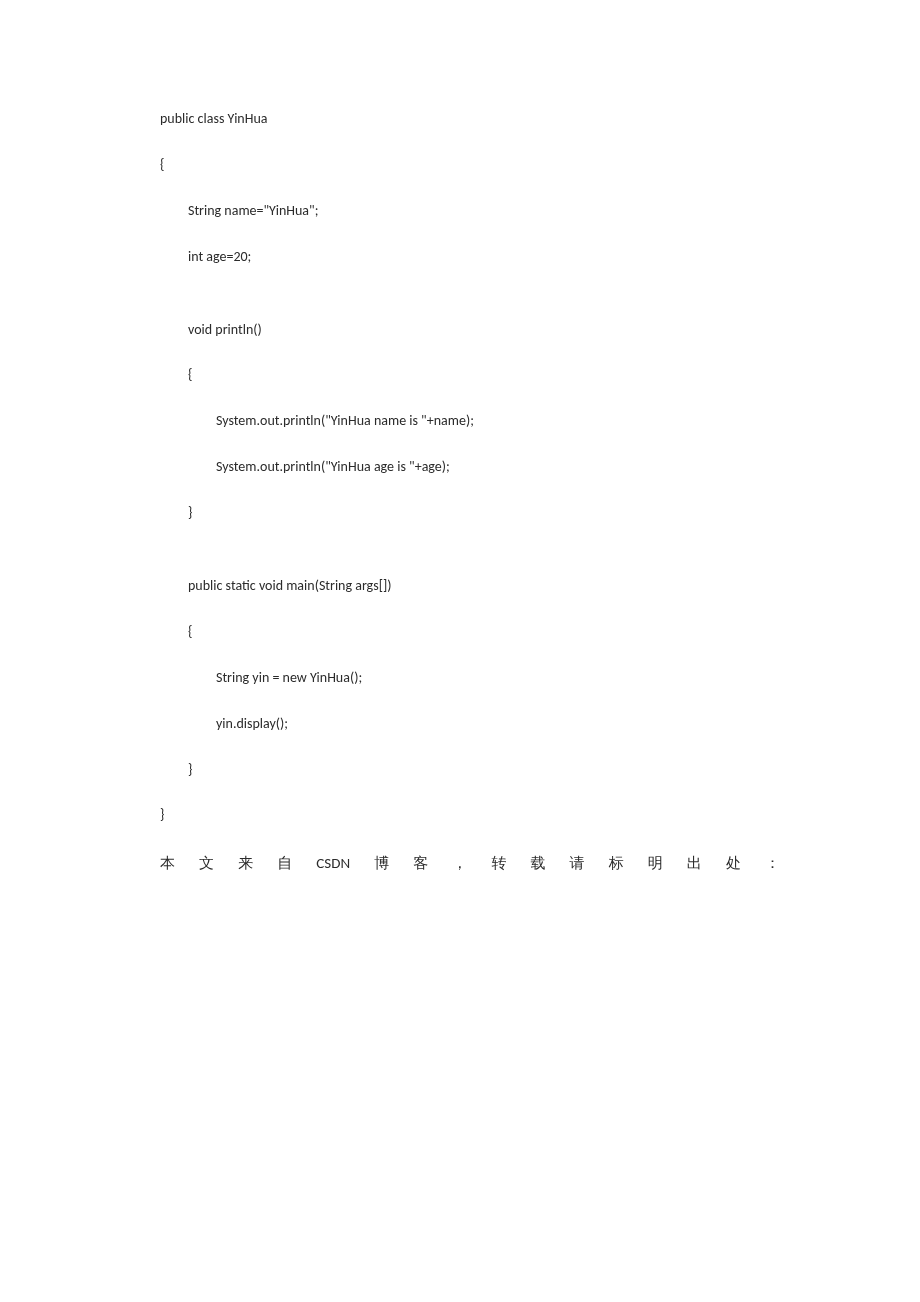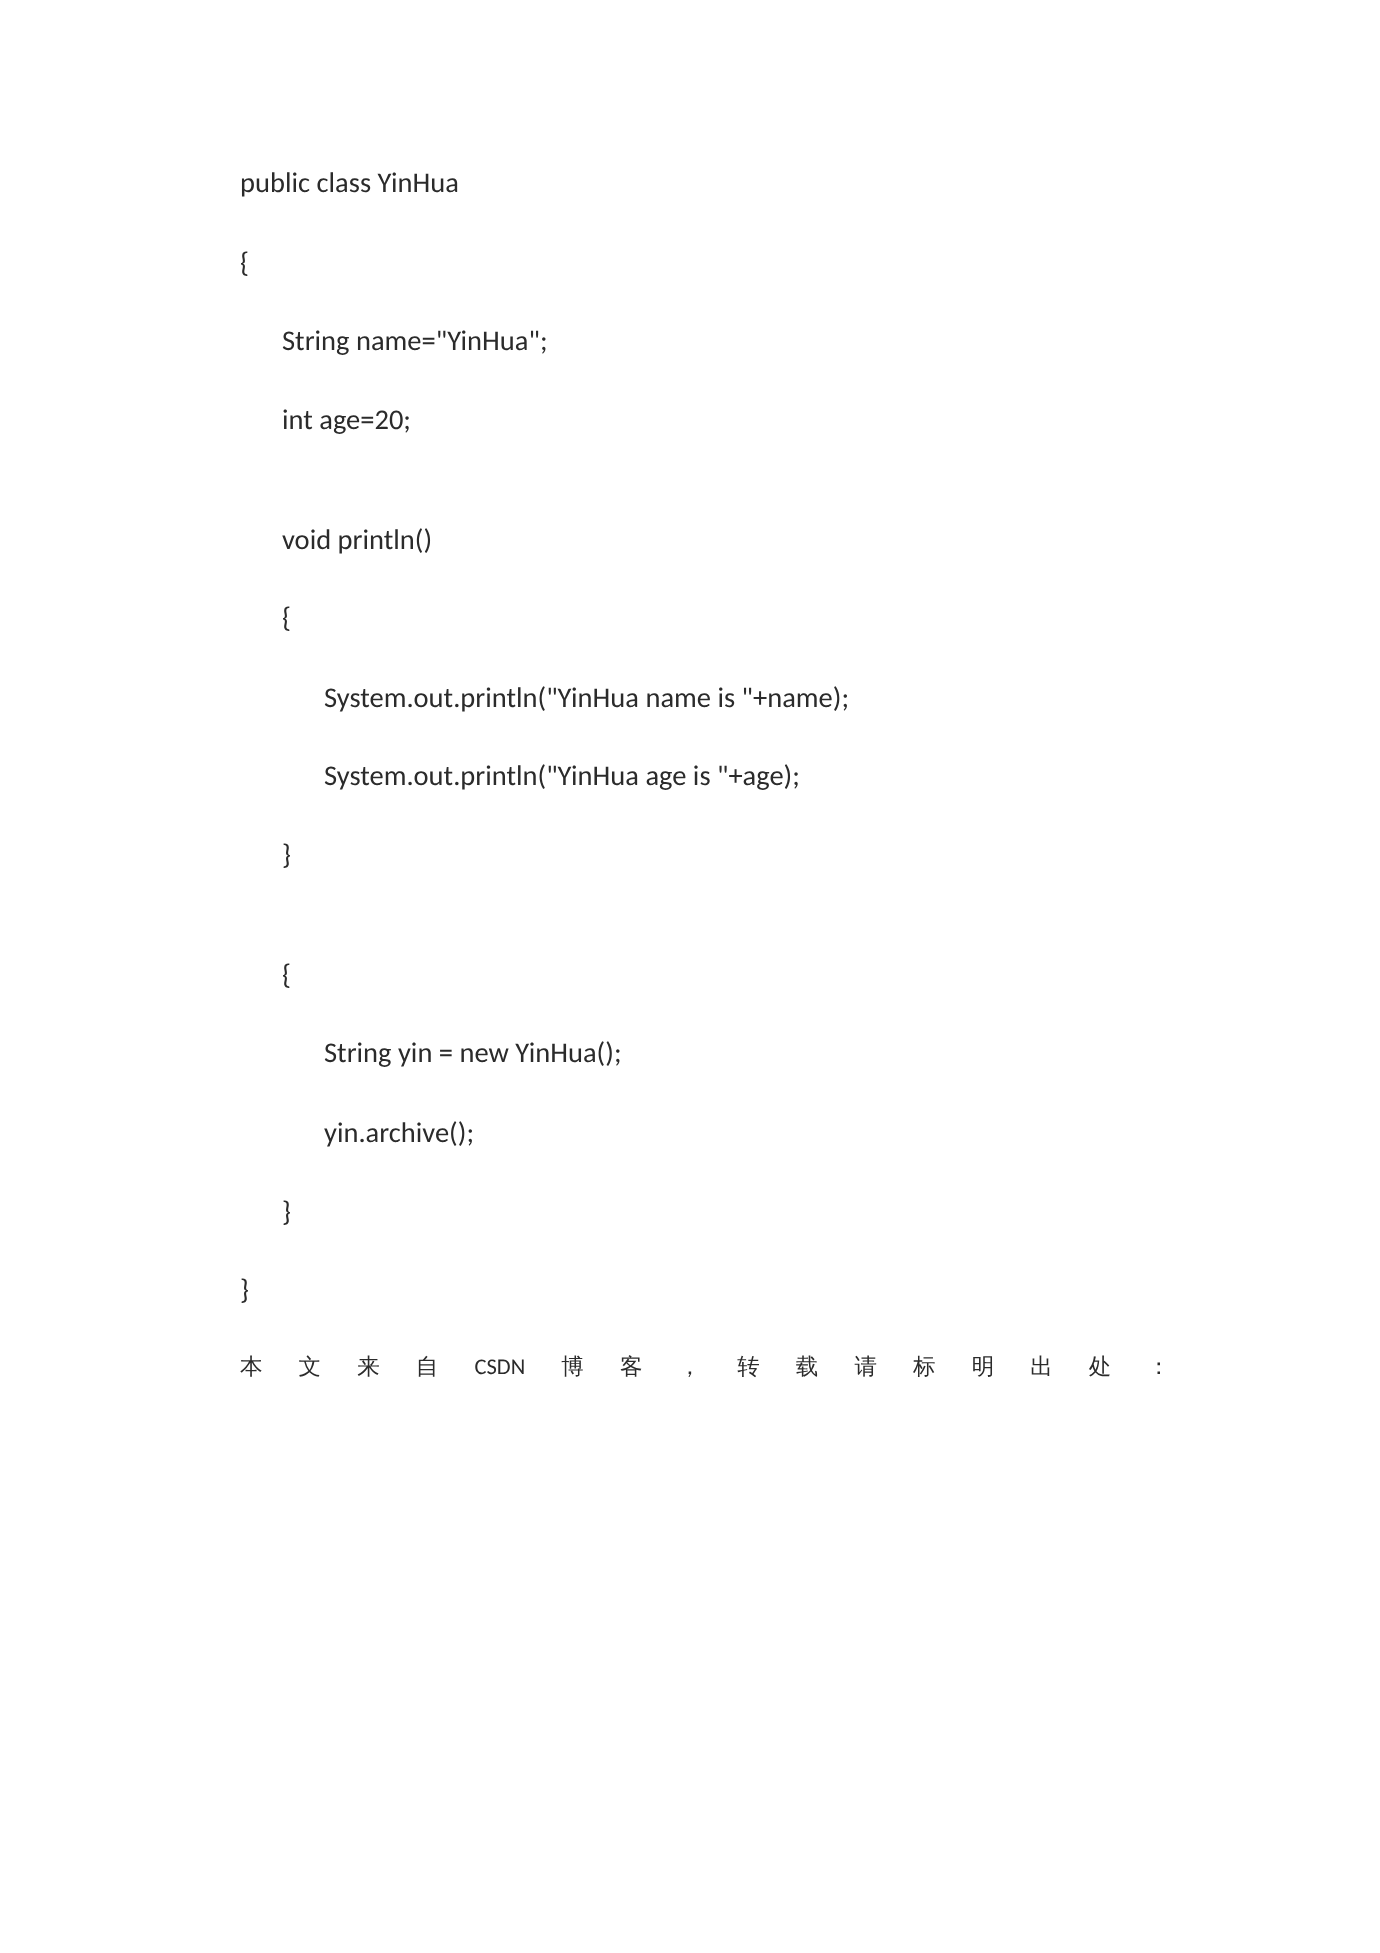--- a/index.html
+++ b/index.html
@@ -8,21 +8,21 @@
     background: #ffffff;
     font-family: Calibri, "Segoe UI", Arial, sans-serif;
     width: 920px;
     min-height: 1302px;
   }
   .page {
     padding: 110px 140px 0 160px;
     color: #2b2b2b;
   }
   .code {
-    font-size: 19px;
+    font-size: 14px;
     line-height: 1.35;
   }
   .code p {
     margin: 0 0 27px 0;
     white-space: pre;
   }
   .code p.gap {
     margin-bottom: 54px;
   }
   .code .i1 { padding-left: 28px; }
@@ -49,23 +49,24 @@
   <div class="code">
     <p>public class YinHua </p>
     <p>{ </p>
     <p class="i1">String name="YinHua"; </p>
     <p class="i1 gap">int age=20; </p>
     <p class="i1">void println() </p>
     <p class="i1">{ </p>
     <p class="i2">System.out.println("YinHua name is "+name);    </p>
     <p class="i2">System.out.println("YinHua age is "+age); </p>
     <p class="i1 gap">} </p>
+    <p class="i1">public static void main(String args[]) </p>
     <p class="i1">{ </p>
     <p class="i2">String yin = new YinHua(); </p>
-    <p class="i2">yin.archive(); </p>
+    <p class="i2">yin.display(); </p>
     <p class="i1">} </p>
     <p>}</p>
   </div>
 
   <div class="attrib">
     <div class="justify-line">
       <span>本</span>
       <span>文</span>
       <span>来</span>
       <span>自</span>

